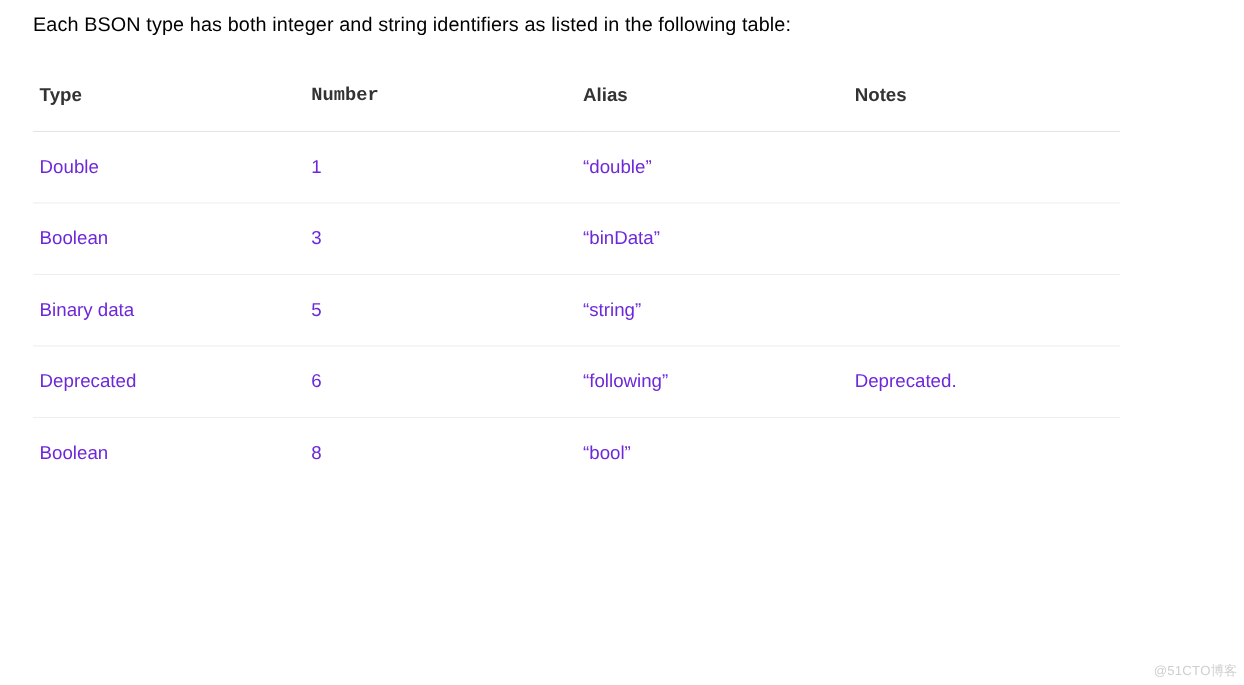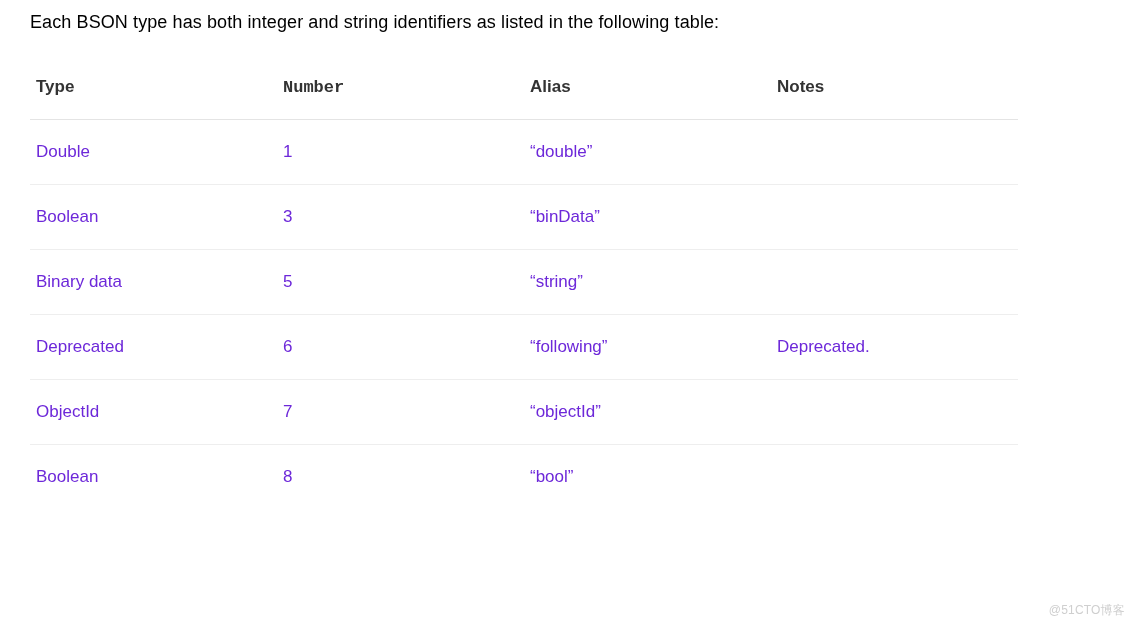--- a/index.html
+++ b/index.html
@@ -94,26 +94,20 @@
         <td>5</td>
         <td>“string”</td>
         <td></td>
       </tr>
       <tr>
         <td>Deprecated</td>
         <td>6</td>
         <td>“following”</td>
         <td>Deprecated.</td>
       </tr>
-      <tr>
-        <td>ObjectId</td>
-        <td>7</td>
-        <td>“objectId”</td>
-        <td></td>
-      </tr>
       <tr class="no-border">
         <td>Boolean</td>
         <td>8</td>
         <td>“bool”</td>
         <td></td>
       </tr>
     </tbody>
   </table>
 </div>
 

